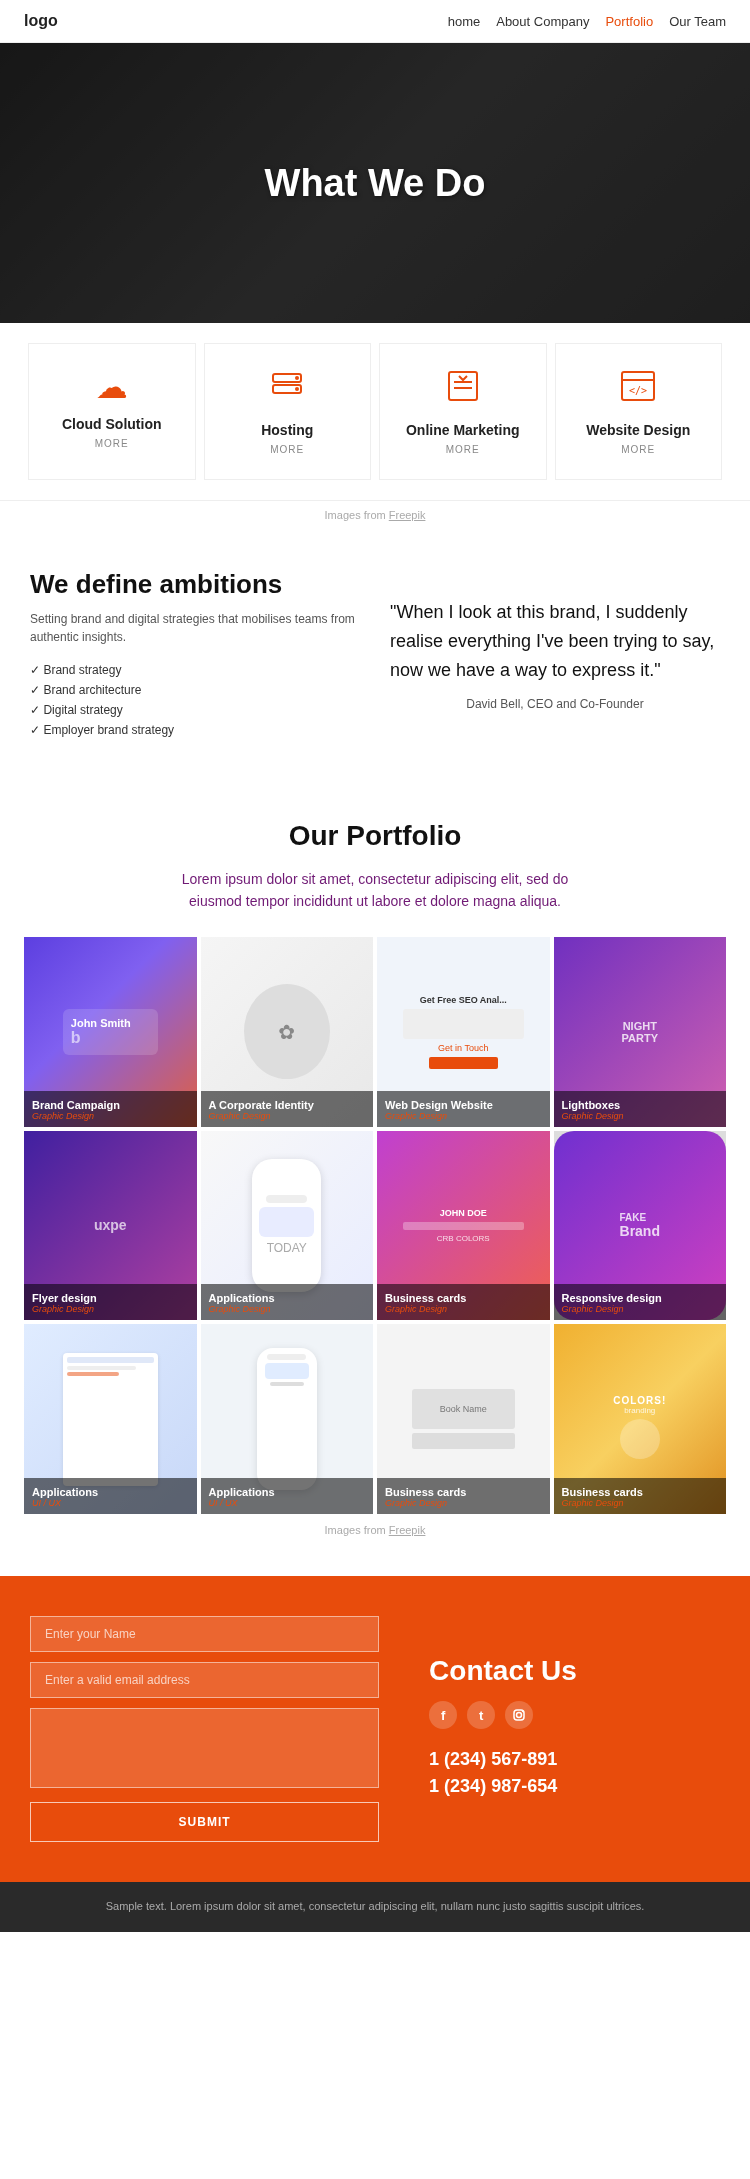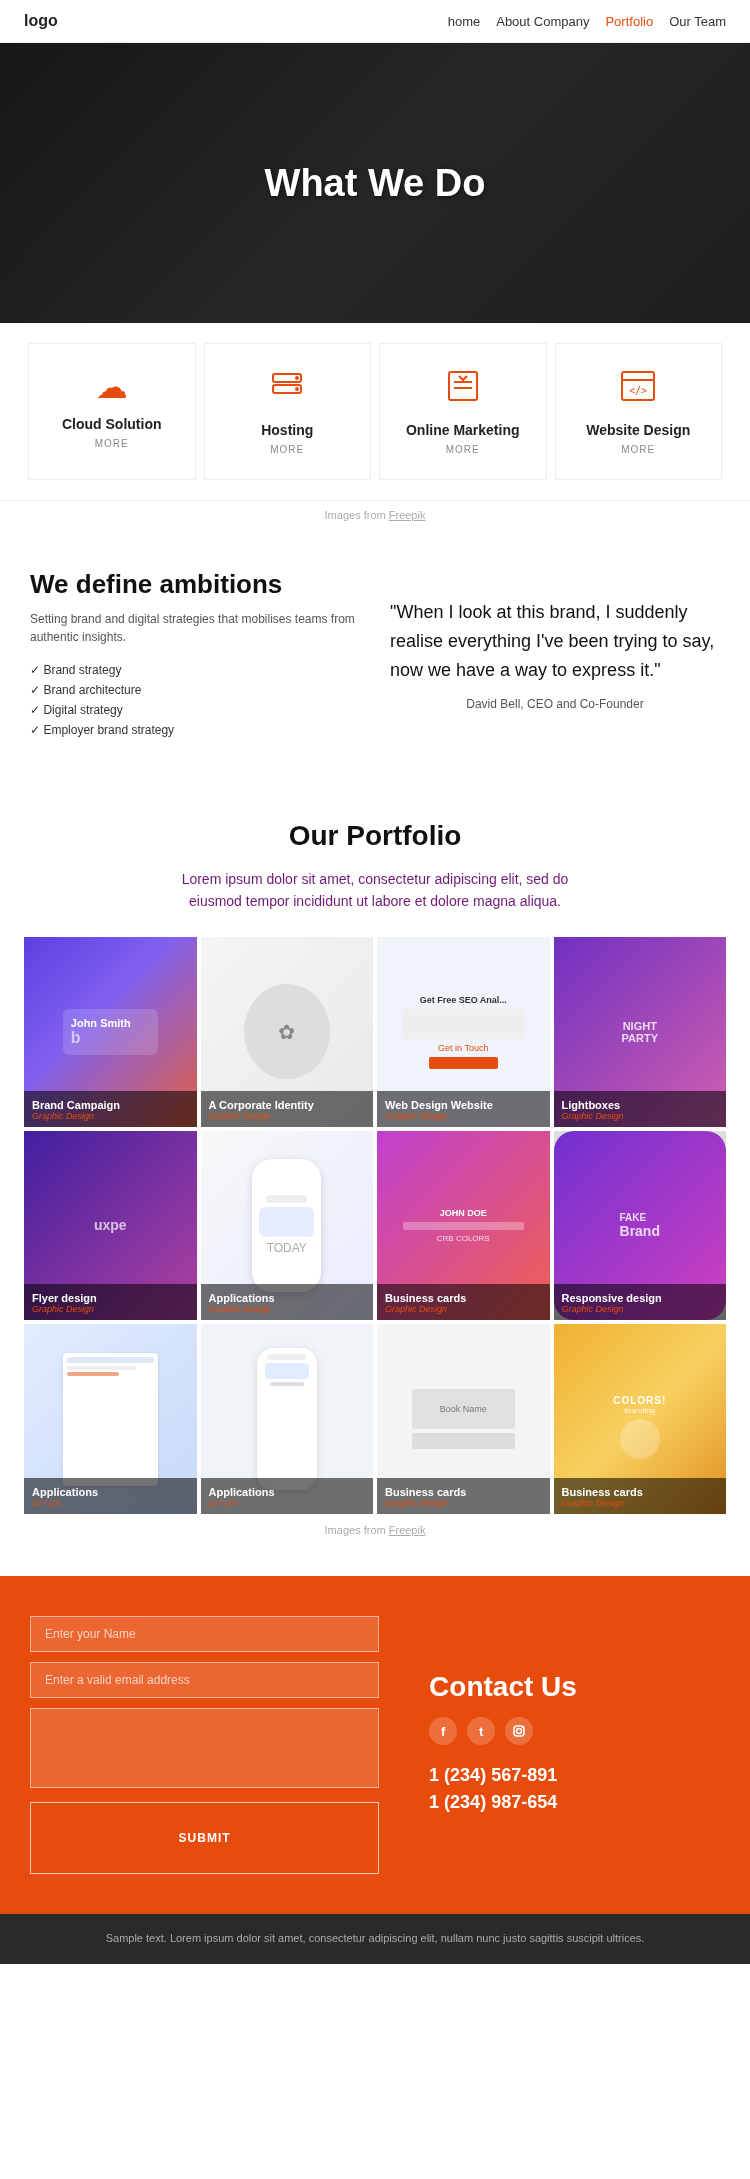--- a/index.html
+++ b/index.html
@@ -62,21 +62,21 @@
     .portfolio-credit a { color: #aaa; }
 
     
     .contact-section { display: flex; background: #e84c0c; padding: 40px 30px; gap: 30px; }
     .contact-form-col { flex: 1.2; }
     .contact-info-col { flex: 1; display: flex; flex-direction: column; justify-content: center; align-items: flex-start; padding-left: 20px; }
     .contact-input { width: 100%; padding: 10px 14px; border: 1px solid rgba(255,255,255,0.5); background: rgba(255,255,255,0.15); color: #fff; font-size: 12px; margin-bottom: 10px; outline: none; }
     .contact-input::placeholder { color: rgba(255,255,255,0.7); }
     .contact-textarea { width: 100%; padding: 10px 14px; border: 1px solid rgba(255,255,255,0.5); background: rgba(255,255,255,0.15); color: #fff; font-size: 12px; margin-bottom: 10px; height: 80px; outline: none; resize: none; }
     .contact-textarea::placeholder { color: rgba(255,255,255,0.7); }
-    .contact-submit { width: 100%; padding: 28px; background: transparent; border: 1px solid rgba(255,255,255,0.7); color: #fff; font-size: 12px; letter-spacing: 1px; text-transform: uppercase; cursor: pointer; font-weight: 700; }
+    .contact-submit { width: 100%; padding: 12px; background: transparent; border: 1px solid rgba(255,255,255,0.7); color: #fff; font-size: 12px; letter-spacing: 1px; text-transform: uppercase; cursor: pointer; font-weight: 700; }
     .contact-title { font-size: 28px; font-weight: 900; color: #fff; margin-bottom: 14px; }
     .social-icons { display: flex; gap: 10px; margin-bottom: 20px; }
     .social-icon { width: 28px; height: 28px; border-radius: 50%; background: rgba(255,255,255,0.2); display: flex; align-items: center; justify-content: center; color: #fff; font-size: 13px; font-weight: 700; cursor: pointer; }
     .contact-phone { font-size: 18px; font-weight: 700; color: #fff; margin-bottom: 6px; }
 
     
     footer { background: #2a2a2a; padding: 16px 24px; text-align: center; }
     .footer-text { font-size: 11px; color: #aaa; line-height: 1.6; }
   </style>
 </head>

